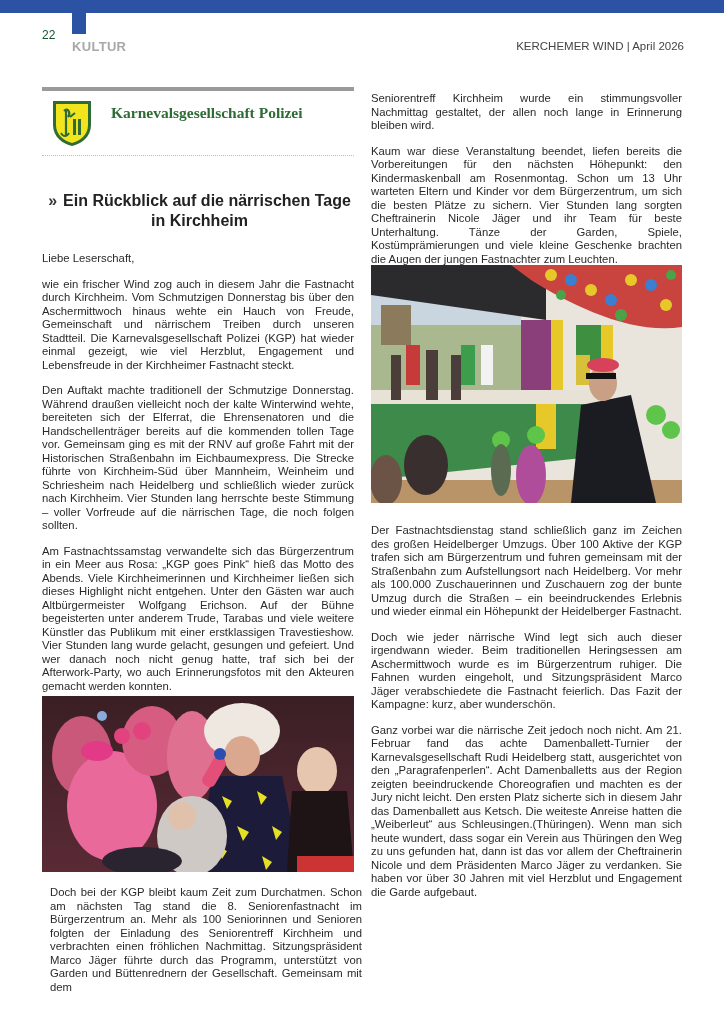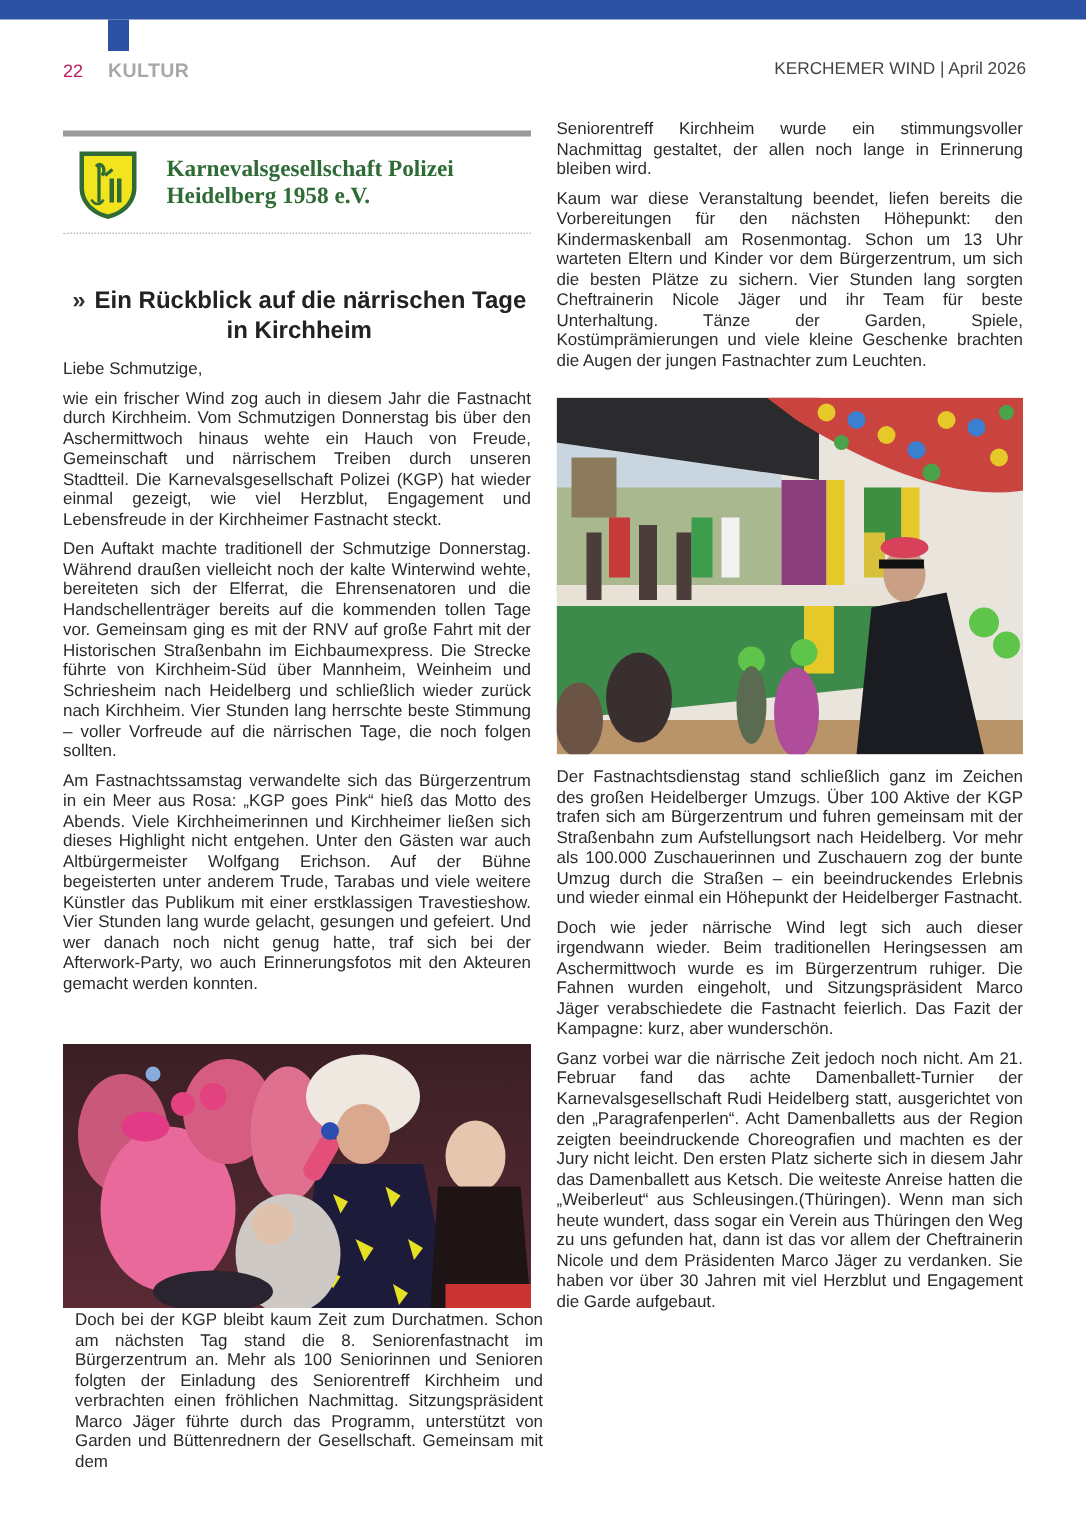--- a/index.html
+++ b/index.html
@@ -1,32 +1,32 @@
 <!DOCTYPE html>
 <html><head>
 <meta charset="utf-8">
 <style>
   html, body { margin: 0; padding: 0; background: #ffffff; }
   body { width: 724px; height: 1024px; position: relative; overflow: hidden; font-family: "Liberation Sans", sans-serif; color: #2a2a2a; }
   .topbar { position: absolute; left: 0; top: 0; width: 724px; height: 13px; background: #2c53a3; }
   .topbar-tab { position: absolute; left: 72px; top: 13px; width: 14px; height: 21px; background: #2c53a3; }
-  .page-num { position: absolute; left: 42px; top: 40px; font-size: 12px; color: #be185d; }
+  .page-num { position: absolute; left: 42px; top: 28px; font-size: 12px; color: #14532d; }
   .section { position: absolute; left: 72px; top: 39px; font-size: 13px; font-weight: bold; color: #a8a8a8; letter-spacing: 0.3px; }
   .masthead { position: absolute; right: 40px; top: 40px; font-size: 11.5px; color: #444; }
 
   .logo-rule-top { position: absolute; left: 42px; top: 87px; width: 312px; height: 4px; background: #9a9a9a; }
   .logo-box { position: absolute; left: 42px; top: 96px; width: 312px; height: 58px; }
   .crest { position: absolute; left: 9px; top: 3px; width: 42px; height: 48px; }
   .logo-text { position: absolute; left: 69px; top: 8px; font-family: "Liberation Serif", serif; font-weight: bold; font-size: 15.5px; line-height: 18px; color: #2e6b35; }
   .logo-rule-bot { position: absolute; left: 42px; top: 155px; width: 312px; border-top: 1px dotted #bdbdbd; }
 
   .headline { position: absolute; left: 42px; top: 191px; width: 315px; font-size: 16px; font-weight: bold; line-height: 20px; color: #222; text-align: center; }
   .headline .raquo { color: #333; margin-right: 6px; }
 
-  .para { font-size: 11.3px; line-height: 13.5px; text-align: justify; margin: 0 0 6px 0; hyphens: manual; color: #2a2a2a; }
+  .para { font-size: 11.3px; line-height: 13.5px; text-align: justify; margin: 12px 0 6px 0; hyphens: manual; color: #2a2a2a; }
 
   .text-block { position: absolute; }
   .photo { position: absolute; overflow: hidden; }
 </style>
 </head>
 <body>
 
 <div class="topbar"></div>
 <div class="topbar-tab"></div>
 <div class="page-num">22</div>
@@ -38,31 +38,30 @@
   <svg class="crest" viewBox="0 0 42 48">
     <path d="M2 2 H40 V26 C40 38 30 45 21 47 C12 45 2 38 2 26 Z" fill="#2e6b35"></path>
     <path d="M5 5 H37 V26 C37 36 29 42 21 44 C13 42 5 36 5 26 Z" fill="#f2e51e"></path>
     <path d="M15 10 L15 36 M13 12 C17 8 20 14 17 18 M19 18 L24 14" stroke="#2e6b35" stroke-width="2.2" fill="none"></path>
     <rect x="22" y="20" width="3" height="16" fill="#2e6b35"></rect>
     <rect x="27" y="20" width="3" height="16" fill="#2e6b35"></rect>
     <path d="M10 34 C12 38 16 38 18 34" stroke="#2e6b35" stroke-width="1.8" fill="none"></path>
   </svg>
   <div class="logo-text">
     <div>Karnevalsgesellschaft Polizei</div>
-    <div>Heidelberg 1958 e.V.</div>
   </div>
 </div>
 <div class="logo-rule-bot"></div>
 
 <div class="headline">
   <span class="raquo">»</span><span>Ein Rückblick auf die närrischen Tage in Kirchheim</span>
 </div>
 
 <div class="text-block" style="left:42px; top:240px; width:312px;">
-  <p class="para" style="text-align:left;">Liebe Schmutzige,</p>
+  <p class="para" style="text-align:left;">Liebe Leserschaft,</p>
   <p class="para">wie ein frischer Wind zog auch in diesem Jahr die Fastnacht durch Kirchheim. Vom Schmutzigen Donnerstag bis über den Aschermittwoch hinaus wehte ein Hauch von Freude, Gemeinschaft und närrischem Treiben durch unseren Stadtteil. Die Karnevalsgesellschaft Polizei (KGP) hat wieder einmal gezeigt, wie viel Herzblut, Engagement und Lebensfreude in der Kirchheimer Fastnacht steckt.</p>
   <p class="para">Den Auftakt machte traditionell der Schmutzige Donnerstag. Während draußen vielleicht noch der kalte Winterwind wehte, bereiteten sich der Elferrat, die Ehrensenatoren und die Handschellenträger bereits auf die kommenden tollen Tage vor. Gemeinsam ging es mit der RNV auf große Fahrt mit der Historischen Straßenbahn im Eichbaumexpress. Die Strecke führte von Kirchheim-Süd über Mannheim, Weinheim und Schriesheim nach Heidelberg und schließlich wieder zurück nach Kirchheim. Vier Stunden lang herrschte beste Stimmung – voller Vorfreude auf die närrischen Tage, die noch folgen sollten.</p>
   <p class="para">Am Fastnachtssamstag verwandelte sich das Bürgerzentrum in ein Meer aus Rosa: „KGP goes Pink“ hieß das Motto des Abends. Viele Kirchheimerinnen und Kirchheimer ließen sich dieses Highlight nicht entgehen. Unter den Gästen war auch Altbürgermeister Wolfgang Erichson. Auf der Bühne begeisterten unter anderem Trude, Tarabas und viele weitere Künstler das Publikum mit einer erstklassigen Travestieshow. Vier Stunden lang wurde gelacht, gesungen und gefeiert. Und wer danach noch nicht genug hatte, traf sich bei der Afterwork-Party, wo auch Erinnerungsfotos mit den Akteuren gemacht werden konnten.</p>
 </div>
 
 <div class="photo" style="left:42px; top:696px; width:312px; height:176px;">
   <svg width="312" height="176" viewBox="0 0 312 176">
     <defs>
       <linearGradient id="bgp" x1="0" y1="0" x2="0" y2="1">
         <stop offset="0" stop-color="#3a1f24"></stop>

